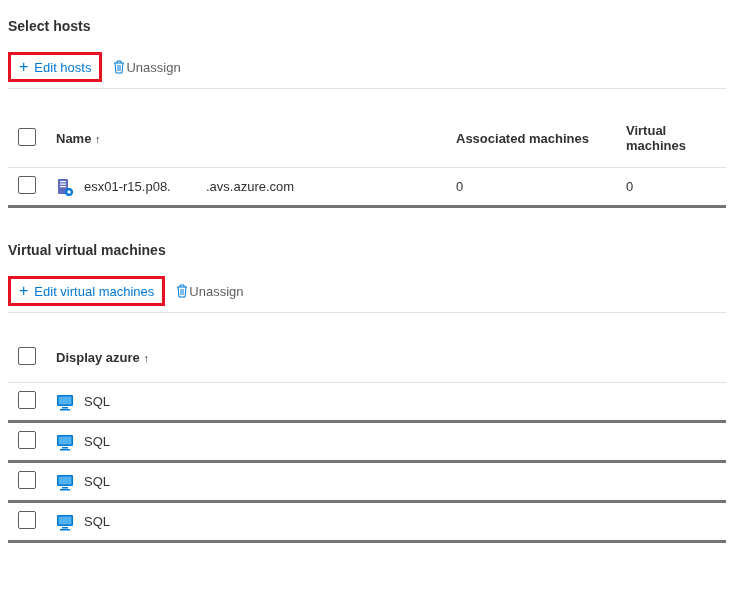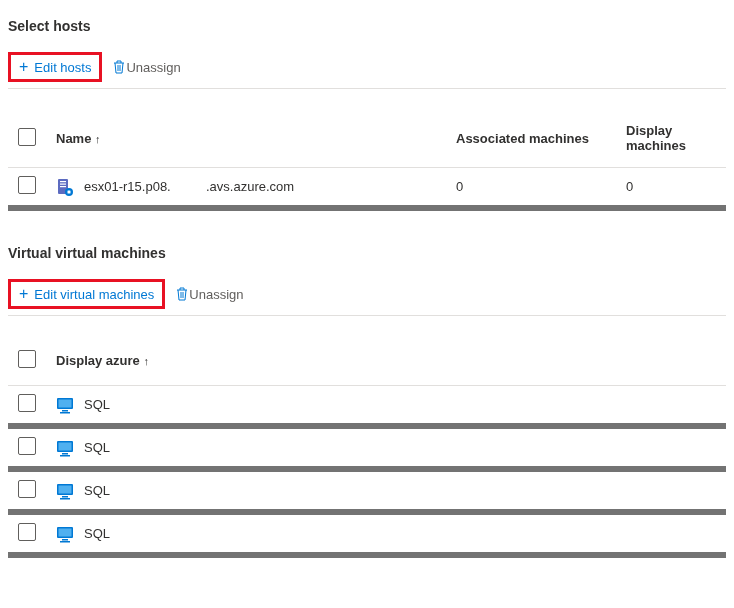--- a/index.html
+++ b/index.html
@@ -58,21 +58,21 @@
     }
     .table th {
       text-align: left;
       font-weight: 700;
       font-size: 13px;
       padding: 6px 10px 14px 10px;
       border-bottom: 1px solid #e1dfdd;
     }
     .table td {
       padding: 8px 10px;
-      border-bottom: 6px solid #737373;
+      border-bottom: 3px solid #737373;
       font-size: 13px;
       vertical-align: middle;
     }
     .checkbox-cell { width: 32px; }
     .checkbox {
       width: 18px; height: 18px;
       border: 1px solid #605e5c;
       border-radius: 2px;
       display: inline-block;
       cursor: pointer;
@@ -115,21 +115,21 @@
 <table class="table">
   <thead>
     <tr>
       <th class="checkbox-cell"><span class="checkbox"></span></th>
       <th class="col-name">
         <span>Name</span>
         <span class="sort-arrow">↑</span>
       </th>
       <th class="col-domain"></th>
       <th class="col-policies">Associated machines</th>
-      <th class="col-vms">Display machines</th>
+      <th class="col-vms">Virtual machines</th>
     </tr>
   </thead>
   <tbody id="hosts-tbody">
       <tr>
         <td class="checkbox-cell"><span class="checkbox"></span></td>
         <td>
           <div class="name-cell">
             <span class="host-icon">
               <svg viewBox="0 0 18 18">
                 <rect x="2" y="1" width="10" height="15" fill="#5c6bc0" rx="1"></rect>

